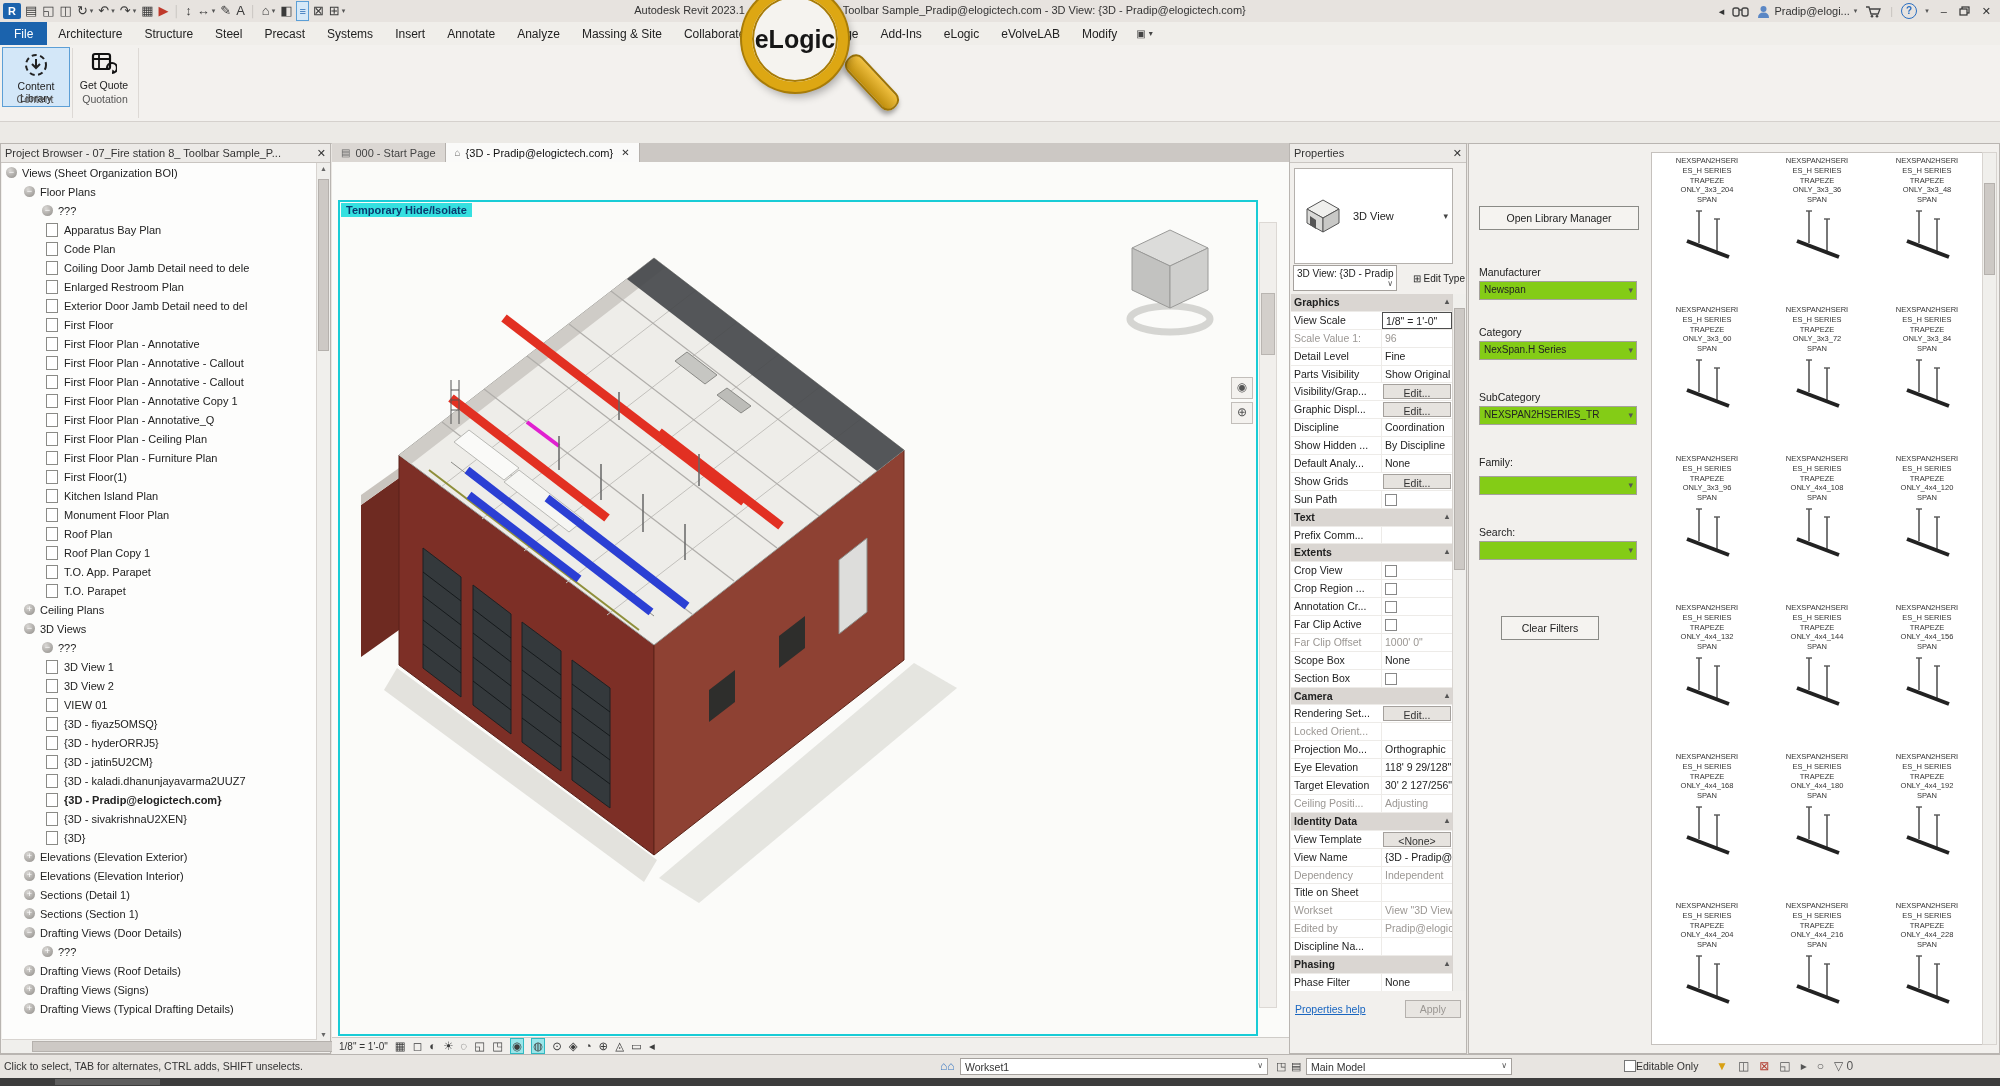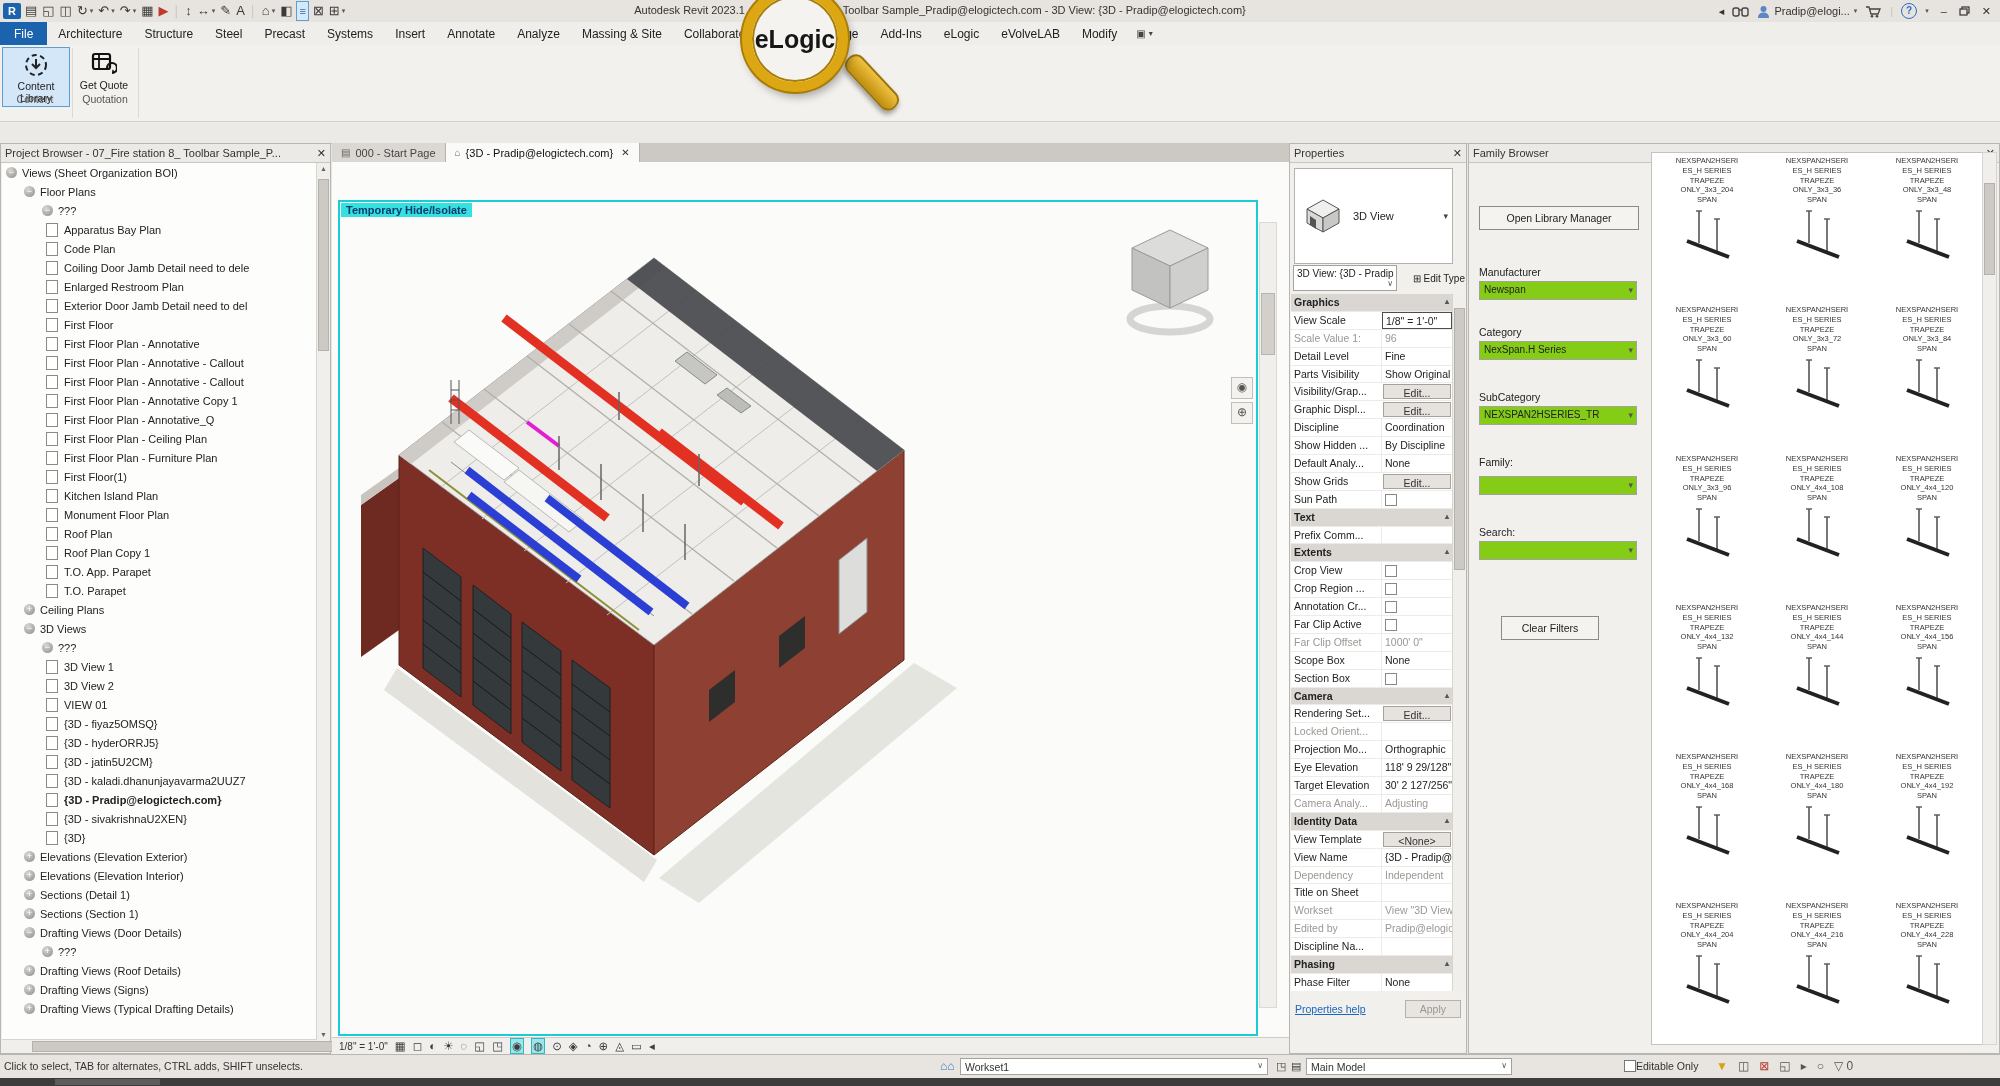--- a/index.html
+++ b/index.html
@@ -823,21 +823,21 @@
           <span class="pl">Eye Elevation</span>
           <span class="pv">118'  9 29/128"</span>
         </div>
 
         <div class="prow">
           <span class="pl">Target Elevation</span>
           <span class="pv">30'  2 127/256"</span>
         </div>
 
         <div class="prow gray">
-          <span class="pl">Camera Analy...</span>
+          <span class="pl">Ceiling Positi...</span>
           <span class="pv">Adjusting</span>
         </div>
 
         <div class="prow sect">
           <span class="pl">Identity Data</span>
 
         </div>
 
         <div class="prow btn">
           <span class="pl">View Template</span>
@@ -887,21 +887,20 @@
     <div class="pvsb">
         <div class="thumb"></div>
       </div>
     <div class="pfoot">
       <span class="plink">Properties help</span>
       <span class="applybtn">Apply</span>
     </div>
   </div>
 
   <div class="panel" id="fam">
-    <div class="phead"><span>Family Browser</span><span class="x">✕</span></div>
     <div class="fbtn" style="left:10px;top:62px;width:158px;height:22px">Open Library Manager</div>
     <div class="flbl" style="top:122px">Manufacturer</div>
     <div class="fcombo" style="top:137px">Newspan</div>
     <div class="flbl" style="top:182px">Category</div>
     <div class="fcombo" style="top:197px">NexSpan.H Series</div>
     <div class="flbl" style="top:247px">SubCategory</div>
     <div class="fcombo" style="top:262px">NEXSPAN2HSERIES_TR</div>
     <div class="flbl" style="top:312px">Family:</div>
     <div class="fcombo" style="top:332px"></div>
     <div class="flbl" style="top:382px">Search:</div>

